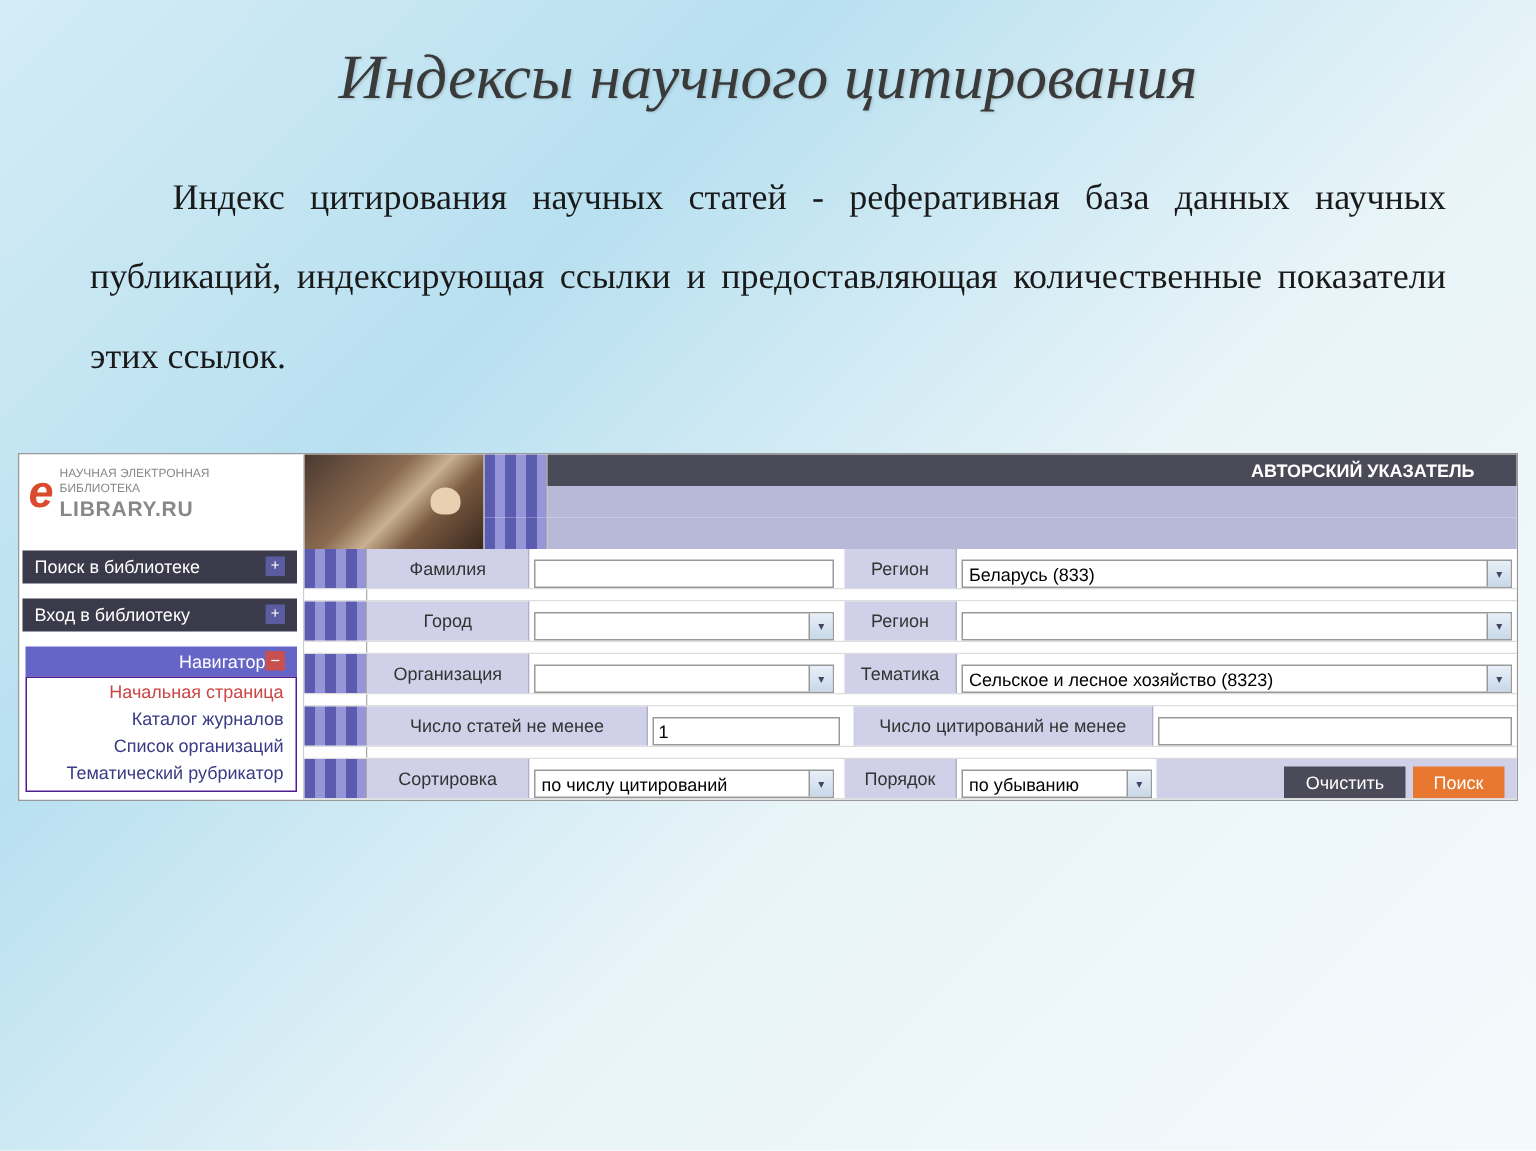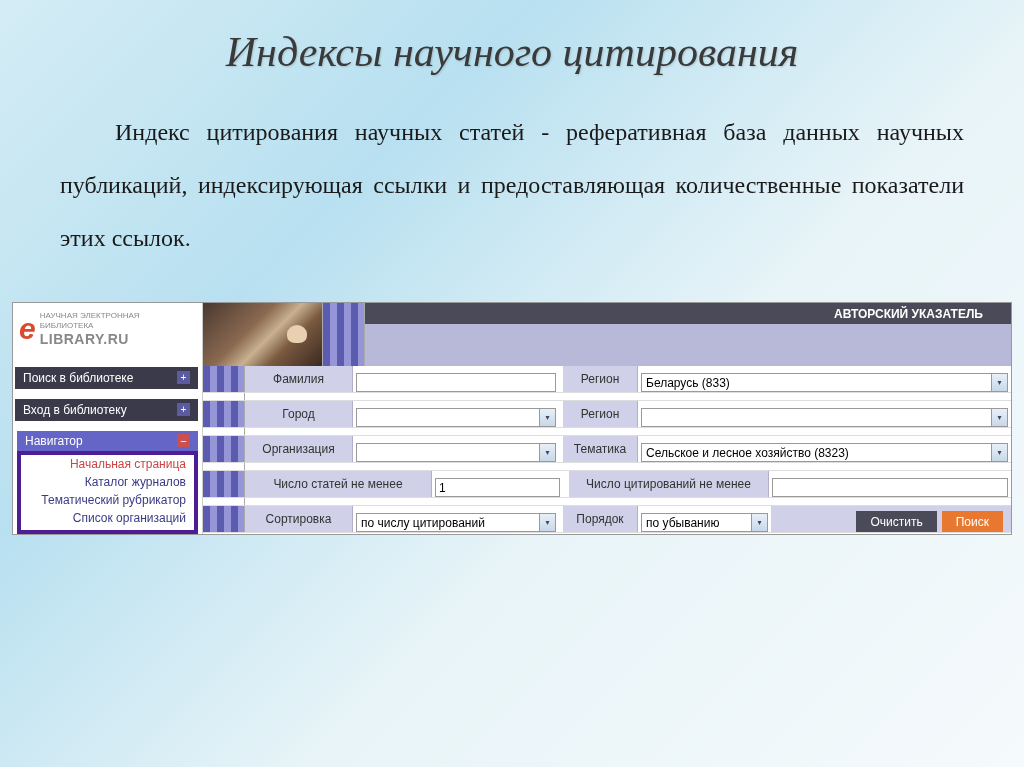--- a/index.html
+++ b/index.html
@@ -89,36 +89,36 @@
   font-size: 10px;
   color: #fff;
 }
 .navigator-header {
   background: #6565c8;
   color: #fff;
   font-size: 12px;
   padding: 3px 8px;
   margin: 10px 4px 0 4px;
   display: flex;
-  justify-content: space-between;
+  justify-content: flex-end;
   align-items: center;
 }
 .navigator-header .minus {
   width: 13px;
   height: 13px;
   background: #c85050;
   display: flex;
   align-items: center;
   justify-content: center;
   font-size: 11px;
   color: #fff;
 }
 .nav-list {
   margin: 0 4px;
-  border: 4px solid #4c1d95;
+  border: 1px solid #4c1d95;
   padding-bottom: 3px;
 }
 .nav-item {
   font-size: 12px;
   padding: 2px 8px;
   text-align: right;
   color: #3a3a85;
 }
 .nav-item.active { color: #c44; }
 .right-panel {
@@ -281,22 +281,22 @@
       <span class="plus">+</span>
     </div>
 
     <div class="navigator-header">
       <span>Навигатор</span>
       <span class="minus">−</span>
     </div>
     <div class="nav-list">
       <div class="nav-item active">Начальная страница</div>
       <div class="nav-item">Каталог журналов</div>
+      <div class="nav-item">Список организаций</div>
       <div class="nav-item">Тематический рубрикатор</div>
-      <div class="nav-item">Список организаций</div>
     </div>
   </div>
 
   <div class="right-panel">
     <div class="top-header">
       <div class="photo-area"></div>
       <div class="header-bars">
         <div class="bar-row">
           <div class="stub-cell"></div>
           <div class="dark-bar">АВТОРСКИЙ УКАЗАТЕЛЬ</div>

